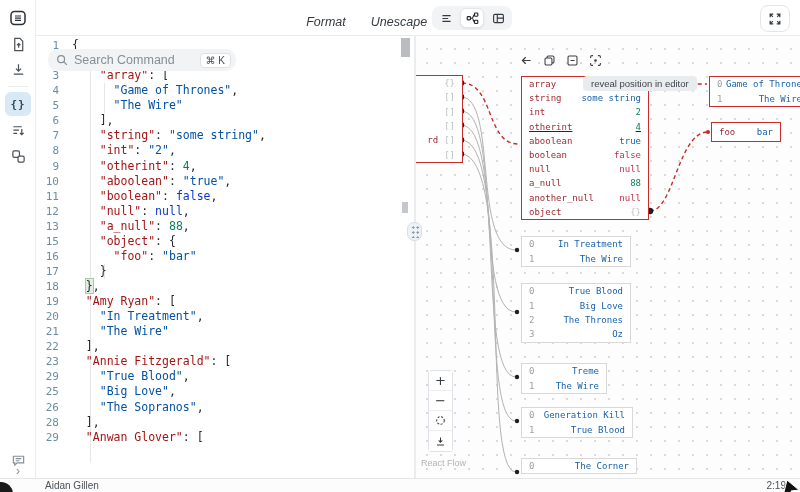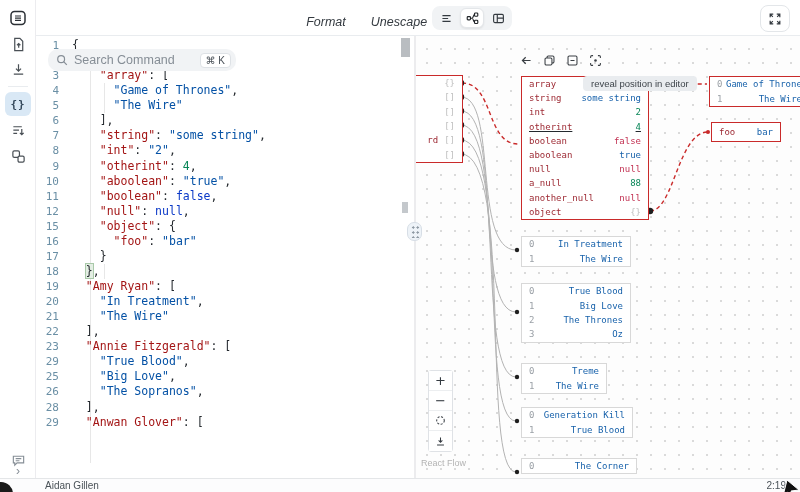--- a/index.html
+++ b/index.html
@@ -180,20 +180,21 @@
         <div class="eline"><span class="ln">3</span><span class="ecode"><span class="tk-p">    </span><span class="tk-k">"array"</span><span class="tk-p">: [</span></span></div>
         <div class="eline"><span class="ln">4</span><span class="ecode"><span class="tk-p">      </span><span class="tk-s">"Game of Thrones"</span><span class="tk-p">,</span></span></div>
         <div class="eline"><span class="ln">5</span><span class="ecode"><span class="tk-p">      </span><span class="tk-s">"The Wire"</span></span></div>
         <div class="eline"><span class="ln">6</span><span class="ecode"><span class="tk-p">    ],</span></span></div>
         <div class="eline"><span class="ln">7</span><span class="ecode"><span class="tk-p">    </span><span class="tk-k">"string"</span><span class="tk-p">: </span><span class="tk-s">"some string"</span><span class="tk-p">,</span></span></div>
         <div class="eline"><span class="ln">8</span><span class="ecode"><span class="tk-p">    </span><span class="tk-k">"int"</span><span class="tk-p">: </span><span class="tk-s">"2"</span><span class="tk-p">,</span></span></div>
         <div class="eline"><span class="ln">9</span><span class="ecode"><span class="tk-p">    </span><span class="tk-k">"otherint"</span><span class="tk-p">: </span><span class="tk-n">4</span><span class="tk-p">,</span></span></div>
         <div class="eline"><span class="ln">10</span><span class="ecode"><span class="tk-p">    </span><span class="tk-k">"aboolean"</span><span class="tk-p">: </span><span class="tk-s">"true"</span><span class="tk-p">,</span></span></div>
         <div class="eline"><span class="ln">11</span><span class="ecode"><span class="tk-p">    </span><span class="tk-k">"boolean"</span><span class="tk-p">: </span><span class="tk-b">false</span><span class="tk-p">,</span></span></div>
         <div class="eline"><span class="ln">12</span><span class="ecode"><span class="tk-p">    </span><span class="tk-k">"null"</span><span class="tk-p">: </span><span class="tk-b">null</span><span class="tk-p">,</span></span></div>
+        <div class="eline"><span class="ln">13</span><span class="ecode"><span class="tk-p">    </span><span class="tk-k">"a_null"</span><span class="tk-p">: </span><span class="tk-n">88</span><span class="tk-p">,</span></span></div>
         <div class="eline"><span class="ln">15</span><span class="ecode"><span class="tk-p">    </span><span class="tk-k">"object"</span><span class="tk-p">: {</span></span></div>
         <div class="eline"><span class="ln">16</span><span class="ecode"><span class="tk-p">      </span><span class="tk-k">"foo"</span><span class="tk-p">: </span><span class="tk-s">"bar"</span></span></div>
         <div class="eline"><span class="ln">17</span><span class="ecode"><span class="tk-p">    }</span></span></div>
         <div class="eline"><span class="ln">18</span><span class="ecode"><span class="tk-p">  </span><span class="tk-hb">}</span><span class="tk-p">,</span></span></div>
         <div class="eline"><span class="ln">19</span><span class="ecode"><span class="tk-p">  </span><span class="tk-k">"Amy Ryan"</span><span class="tk-p">: [</span></span></div>
         <div class="eline"><span class="ln">20</span><span class="ecode"><span class="tk-p">    </span><span class="tk-s">"In Treatment"</span><span class="tk-p">,</span></span></div>
         <div class="eline"><span class="ln">21</span><span class="ecode"><span class="tk-p">    </span><span class="tk-s">"The Wire"</span></span></div>
         <div class="eline"><span class="ln">22</span><span class="ecode"><span class="tk-p">  ],</span></span></div>
         <div class="eline"><span class="ln">23</span><span class="ecode"><span class="tk-p">  </span><span class="tk-k">"Annie Fitzgerald"</span><span class="tk-p">: [</span></span></div>
         <div class="eline"><span class="ln">29</span><span class="ecode"><span class="tk-p">    </span><span class="tk-s">"True Blood"</span><span class="tk-p">,</span></span></div>
@@ -243,22 +244,22 @@
           <div class="grow rootrow" style="height: 14.33px;"><span class="nk"></span><span class="nbrace">[]</span></div>
           <div class="grow rootrow" style="height: 14.33px;"><span class="nk"></span><span class="nbrace">[]</span></div>
           <div class="grow rootrow" style="height: 14.33px;"><span class="nk">rd</span><span class="nbrace">[]</span></div>
           <div class="grow rootrow" style="height: 14.33px;"><span class="nk"></span><span class="nbrace">[]</span></div>
         </div>
         <div class="gnode sel" style="left: 105px; top: 40px; width: 128px; height: 144px;">
           <div class="grow" style="height: 14.2px;"><span class="nk">array</span><span class="nv "></span></div>
           <div class="grow" style="height: 14.2px;"><span class="nk">string</span><span class="nv nstr">some string</span></div>
           <div class="grow" style="height: 14.2px;"><span class="nk">int</span><span class="nv nnum">2</span></div>
           <div class="grow" style="height: 14.2px; text-decoration: underline;"><span class="nk">otherint</span><span class="nv nnum">4</span></div>
+          <div class="grow" style="height: 14.2px;"><span class="nk">aboolean</span><span class="nv nstr">true</span></div>
           <div class="grow" style="height: 14.2px;"><span class="nk">boolean</span><span class="nv nnul">false</span></div>
-          <div class="grow" style="height: 14.2px;"><span class="nk">aboolean</span><span class="nv nstr">true</span></div>
           <div class="grow" style="height: 14.2px;"><span class="nk">null</span><span class="nv nnul">null</span></div>
           <div class="grow" style="height: 14.2px;"><span class="nk">a_null</span><span class="nv nnum">88</span></div>
           <div class="grow" style="height: 14.2px;"><span class="nk">another_null</span><span class="nv nnul">null</span></div>
           <div class="grow" style="height: 14.2px;"><span class="nk">object</span><span class="nv nbrace">{}</span></div>
         </div>
         <div class="gnode sel" style="left: 293px; top: 40px; width: 101px; height: 30.8px;">
           <div class="grow" style="height: 14.4px;"><span class="ni">0</span><span class="nv nstr">Game of Thrones</span></div>
           <div class="grow" style="height: 14.4px;"><span class="ni">1</span><span class="nv nstr">The Wire</span></div>
         </div>
         <div class="gnode sel" style="left: 295px; top: 86px; width: 70px; height: 20px;">

